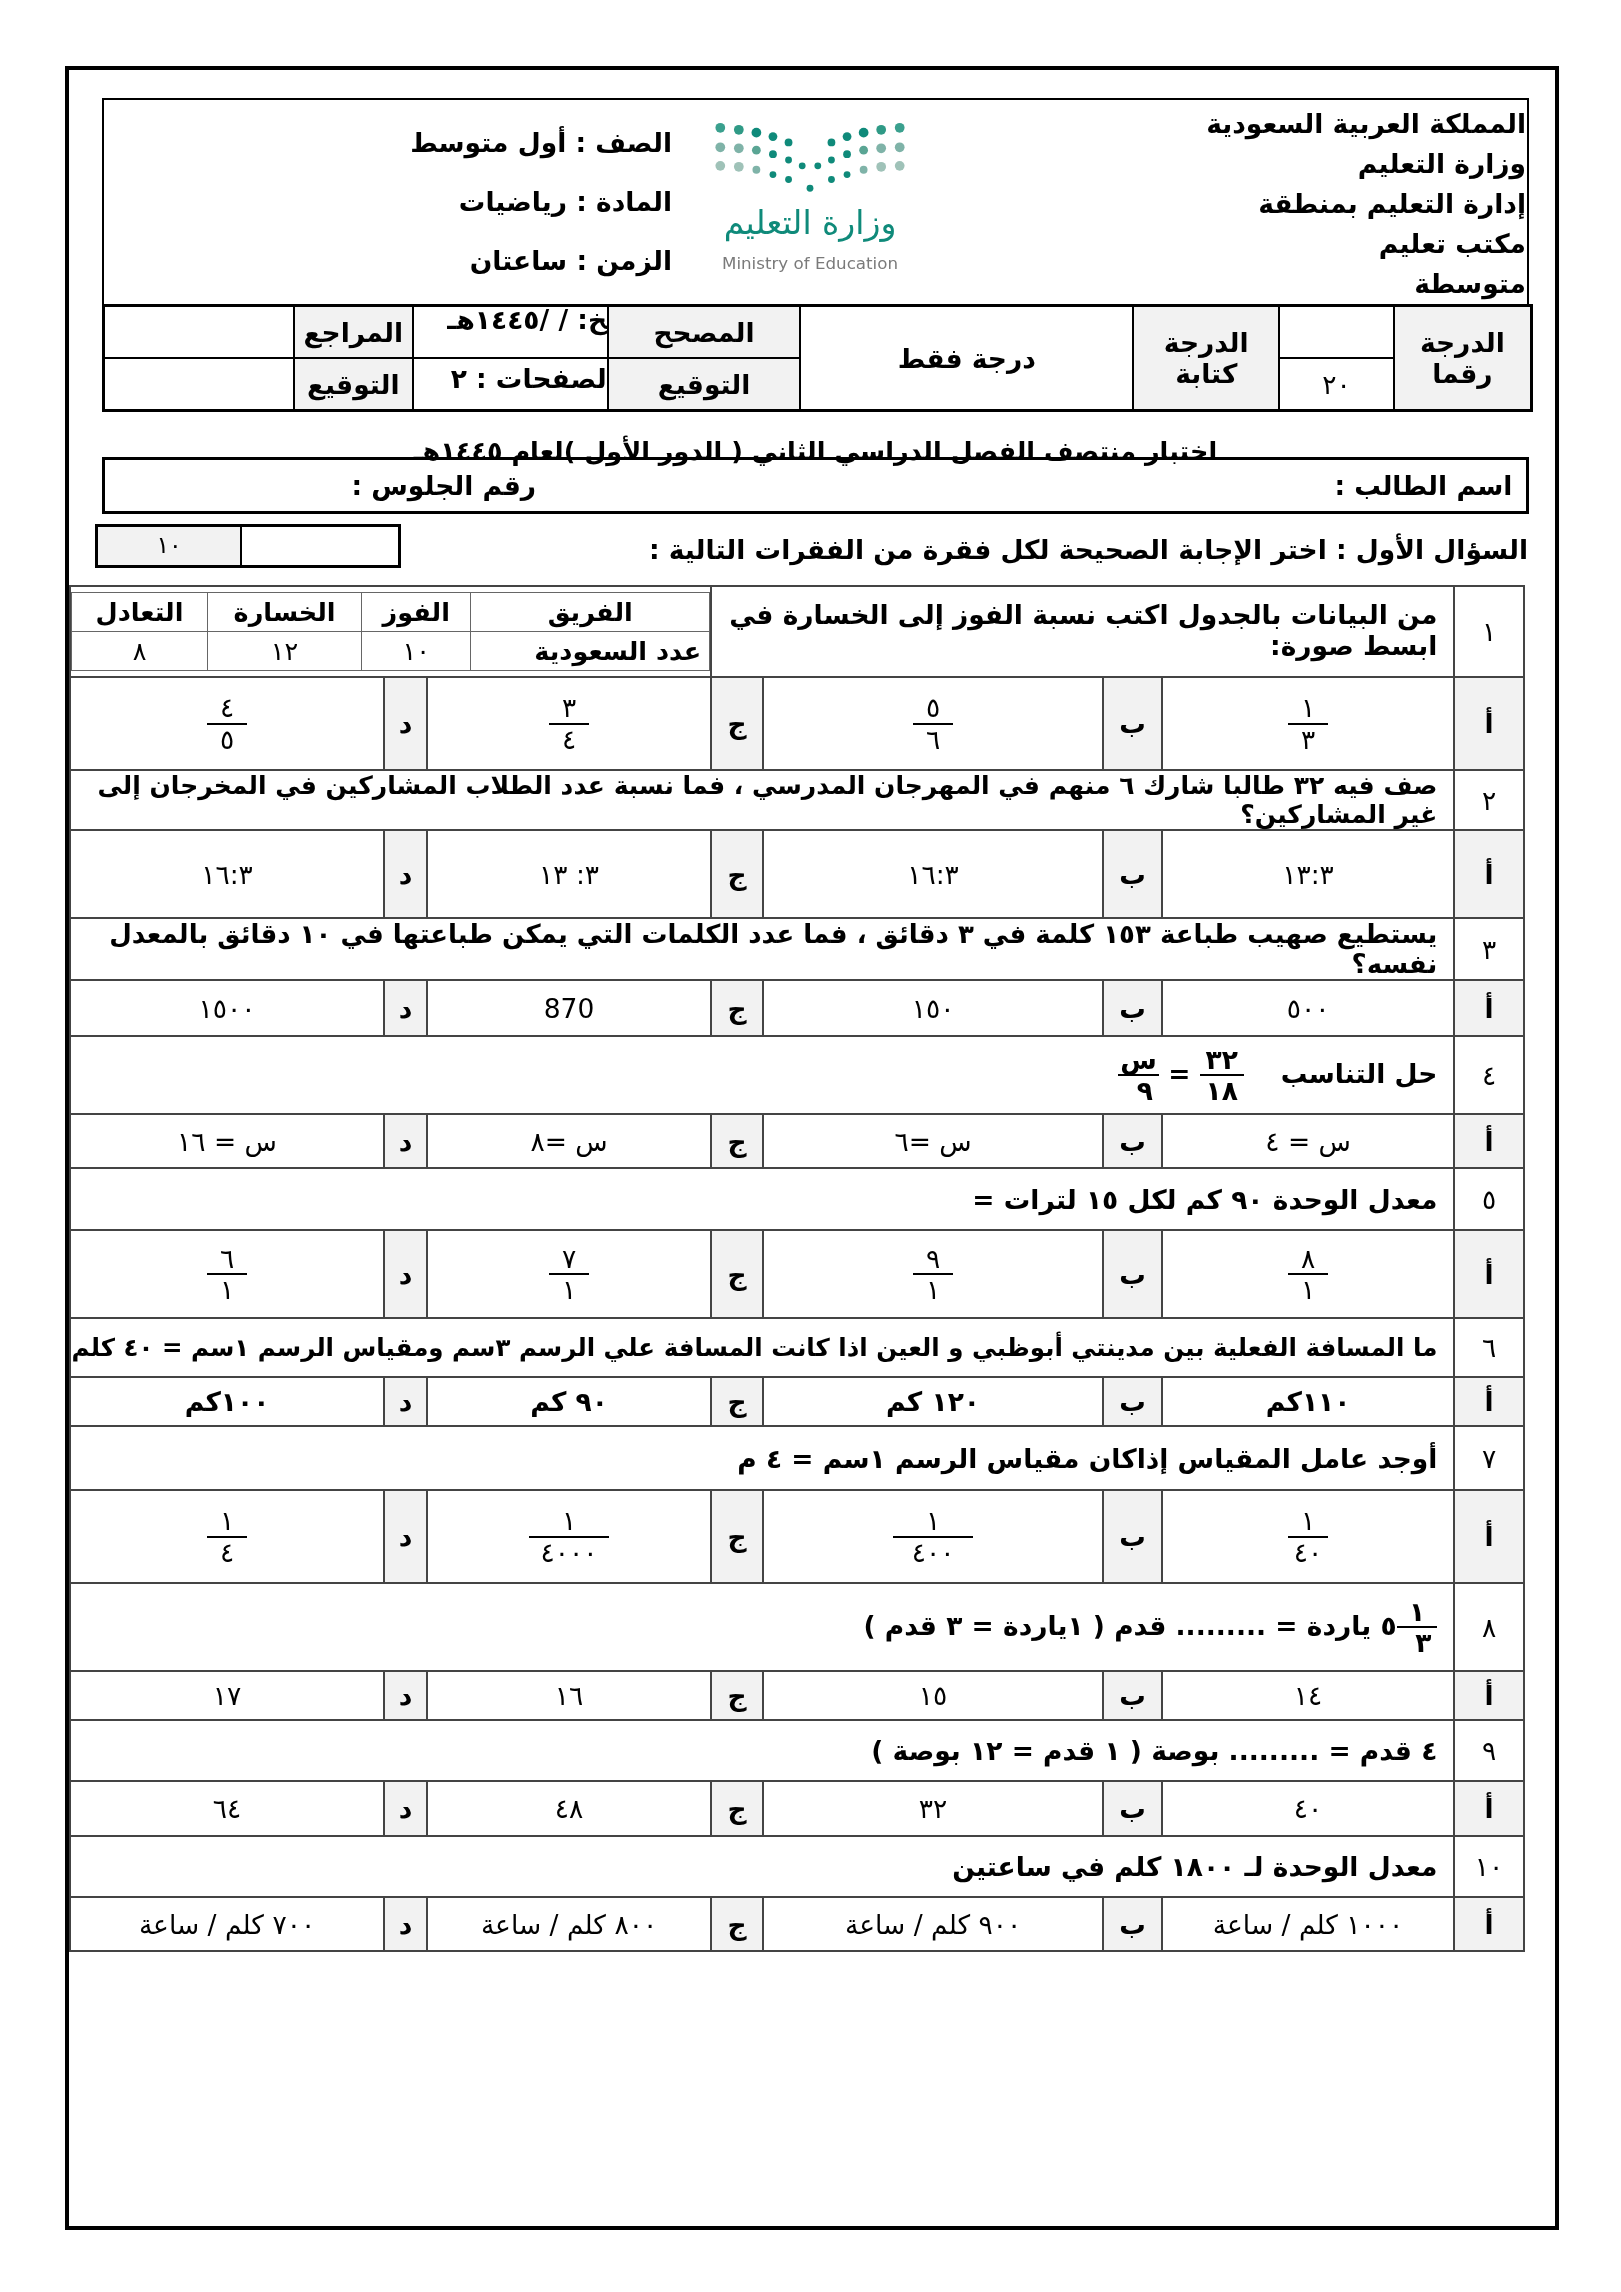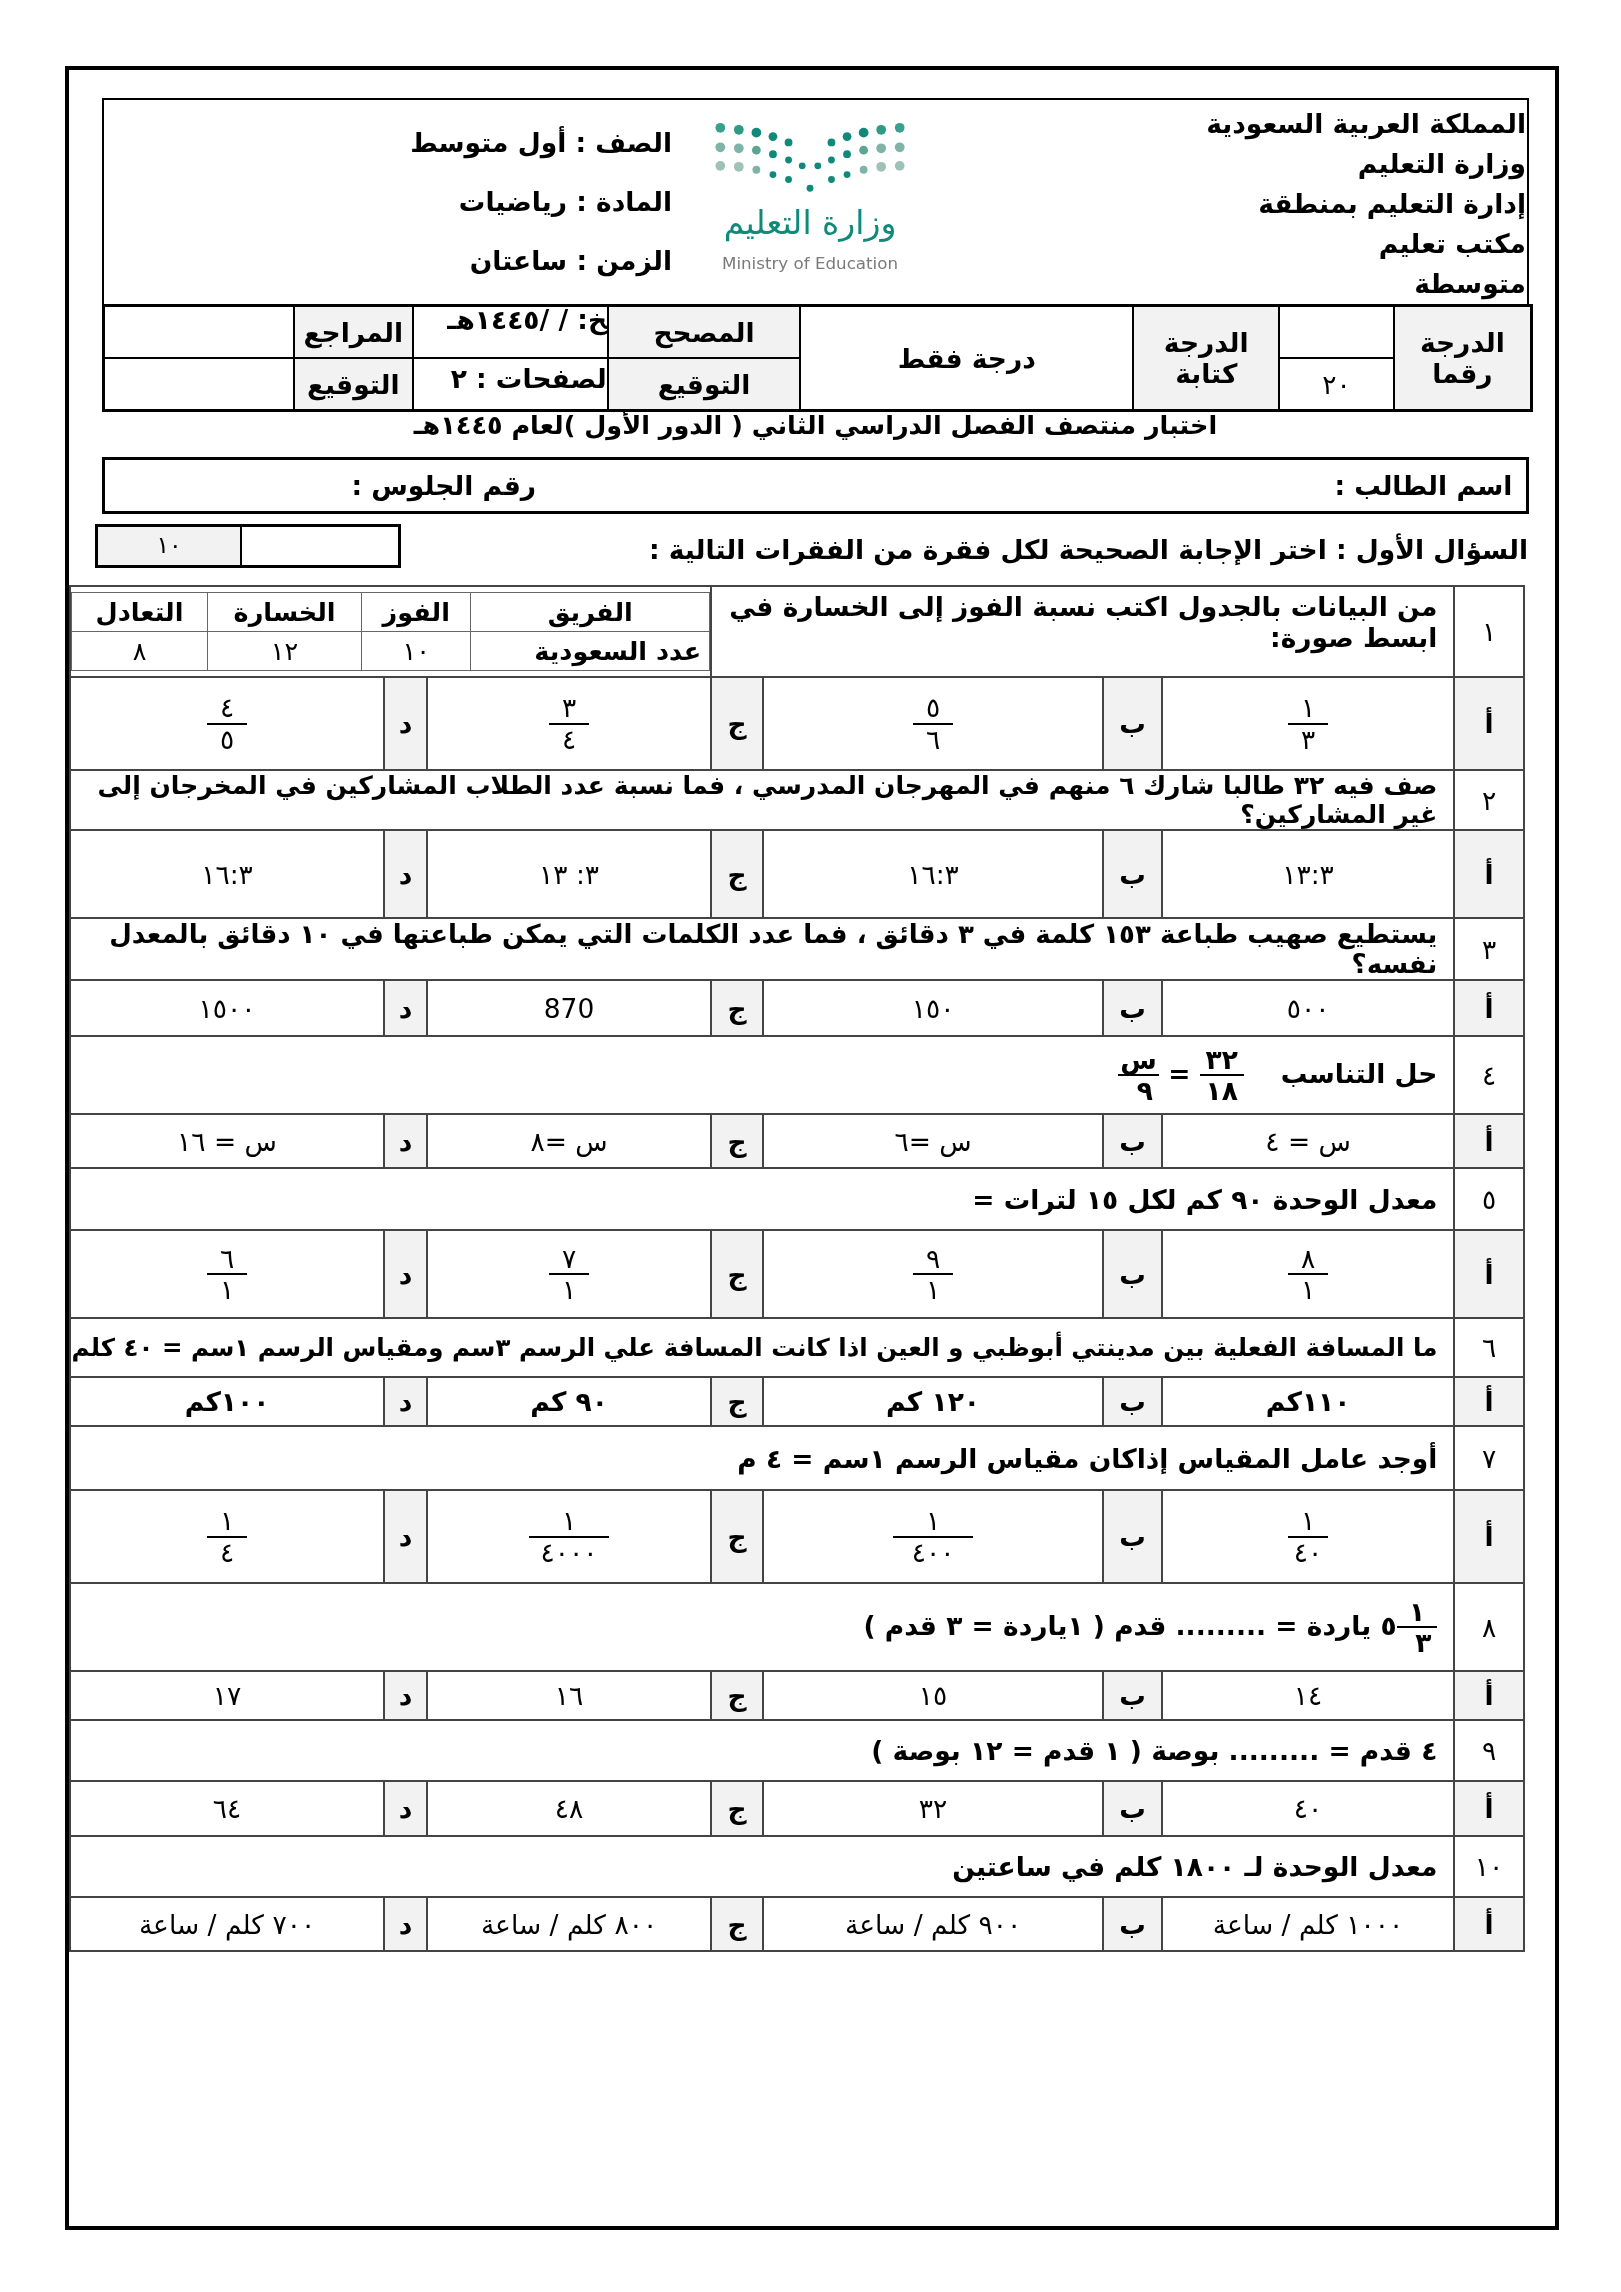--- a/index.html
+++ b/index.html
@@ -14,21 +14,21 @@
   .logo { position:absolute; left:608px; top:19.6px; width:216px; height:157px; }
   .logo-ar { position:absolute; left:0; top:83px; width:196px; text-align:center; font-size:33px; color:#0f8a7a; direction:rtl; font-weight:normal; }
   .logo-en { position:absolute; left:0; top:133px; width:196px; text-align:center; font-size:16.7px; color:#7a7a7a; }
 
   
   table { border-collapse:collapse; }
   .grade-table { position:absolute; left:102px; top:304px; width:1431px; height:108px; direction:rtl; border:3.9px solid #000; }
   .grade-table td { border:2.9px solid #000; font-weight:bold; font-size:26.5px; text-align:center; vertical-align:middle; padding:0; }
   .gray { background:#f2f2f2; }
 
-  .exam-title { position:absolute; left:102px; top:410px; width:1427px; text-align:center; direction:rtl; font-weight:bold; font-size:25.5px; }
+  .exam-title { position:absolute; left:102px; top:436px; width:1427px; text-align:center; direction:rtl; font-weight:bold; font-size:25.5px; }
 
   .student-box { position:absolute; left:102px; top:457px; width:1427px; height:57px; border:3.9px solid #000; box-sizing:border-box; direction:rtl; font-weight:bold; font-size:26.5px; }
   .student-name { position:absolute; right:13.7px; top:9.8px; }
   .seat-number { position:absolute; right:990px; top:9.8px; }
 
   .score-box { position:absolute; left:95px; top:524px; width:306px; height:44px; border:3.9px solid #000; box-sizing:border-box; display:flex; }
   .score-box .score-val { width:142px; background:#f2f2f2; border-right:2.9px solid #000; text-align:center; font-size:23.5px; line-height:37px; }
   .score-box .score-empty { flex:1; }
 
   .q-heading { position:absolute; right:93px; top:534px; direction:rtl; font-weight:bold; font-size:26.5px; }
@@ -166,21 +166,21 @@
       <col style="width:340px">
       <col style="width:52px">
       <col style="width:284px">
       <col style="width:43px">
       <col style="width:314px">
   </colgroup>
 
   <tbody>
       <tr style="height:91px">
     <td class="num">١</td>
-    <td colspan="4" class="qtext" style="vertical-align:top;padding-top:4px">من البيانات بالجدول اكتب نسبة الفوز إلى الخسارة في ابسط صورة:</td>
+    <td colspan="4" class="qtext" style="vertical-align:top;padding-top:12px">من البيانات بالجدول اكتب نسبة الفوز إلى الخسارة في ابسط صورة:</td>
     <td colspan="3" style="padding:0">
       <table class="inner-table">
         <tbody>
               <tr>
           <td style="text-align:center">الفريق</td>
           <td>الفوز</td>
           <td>الخسارة</td>
           <td>التعادل</td>
         </tr>
         <tr>

